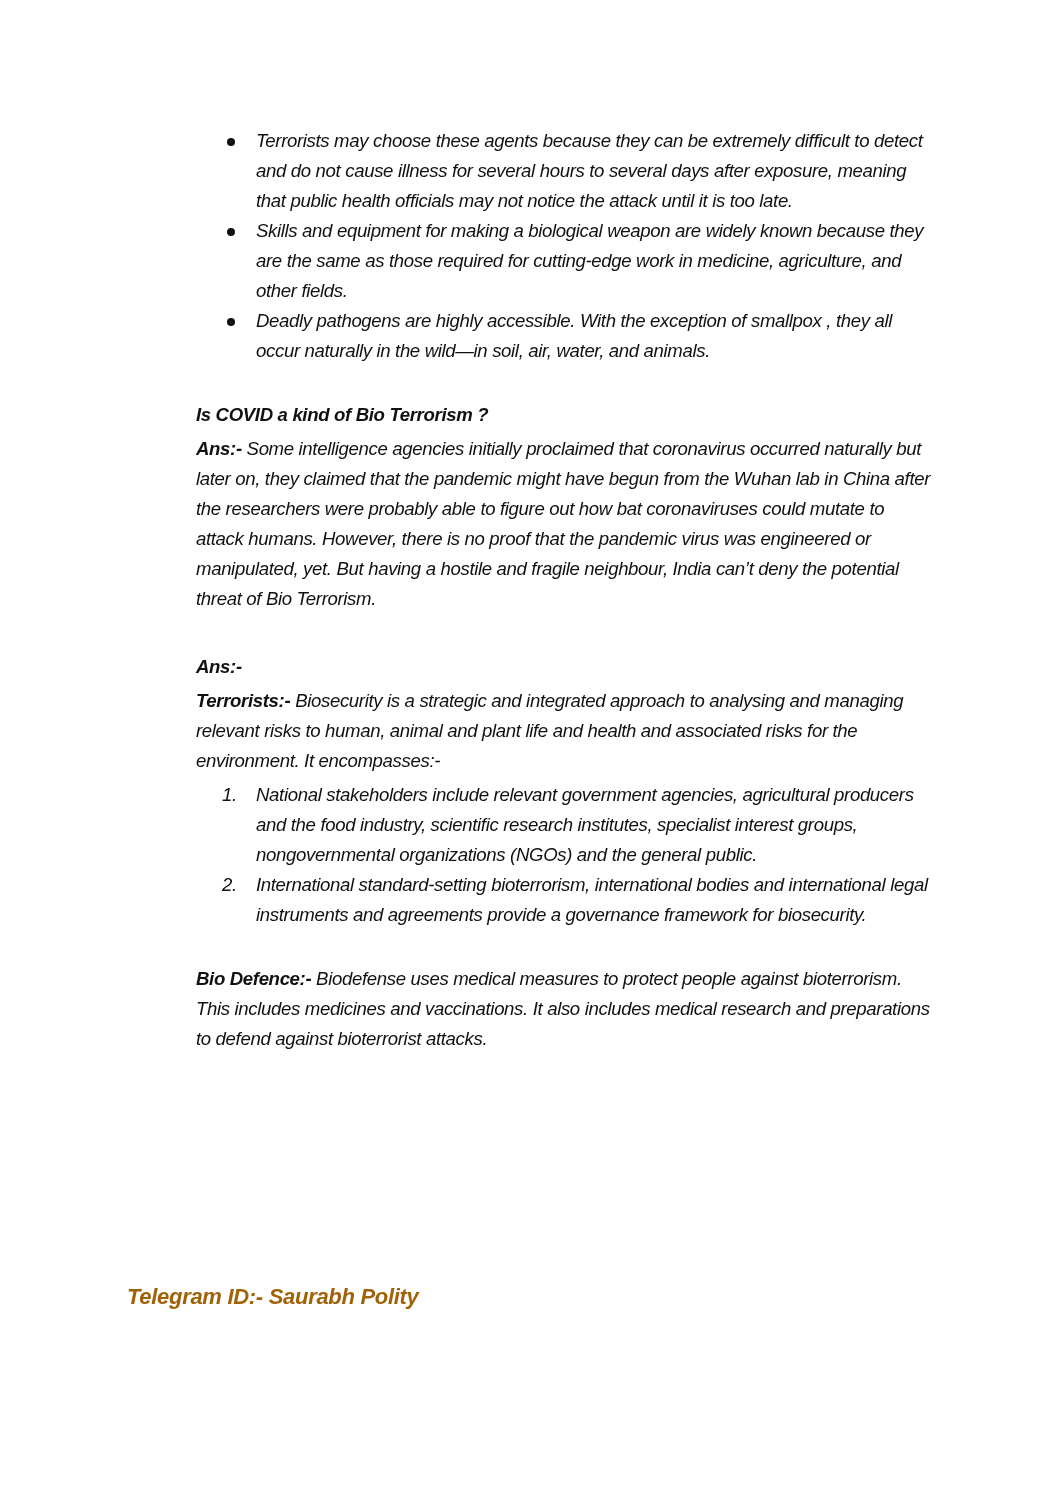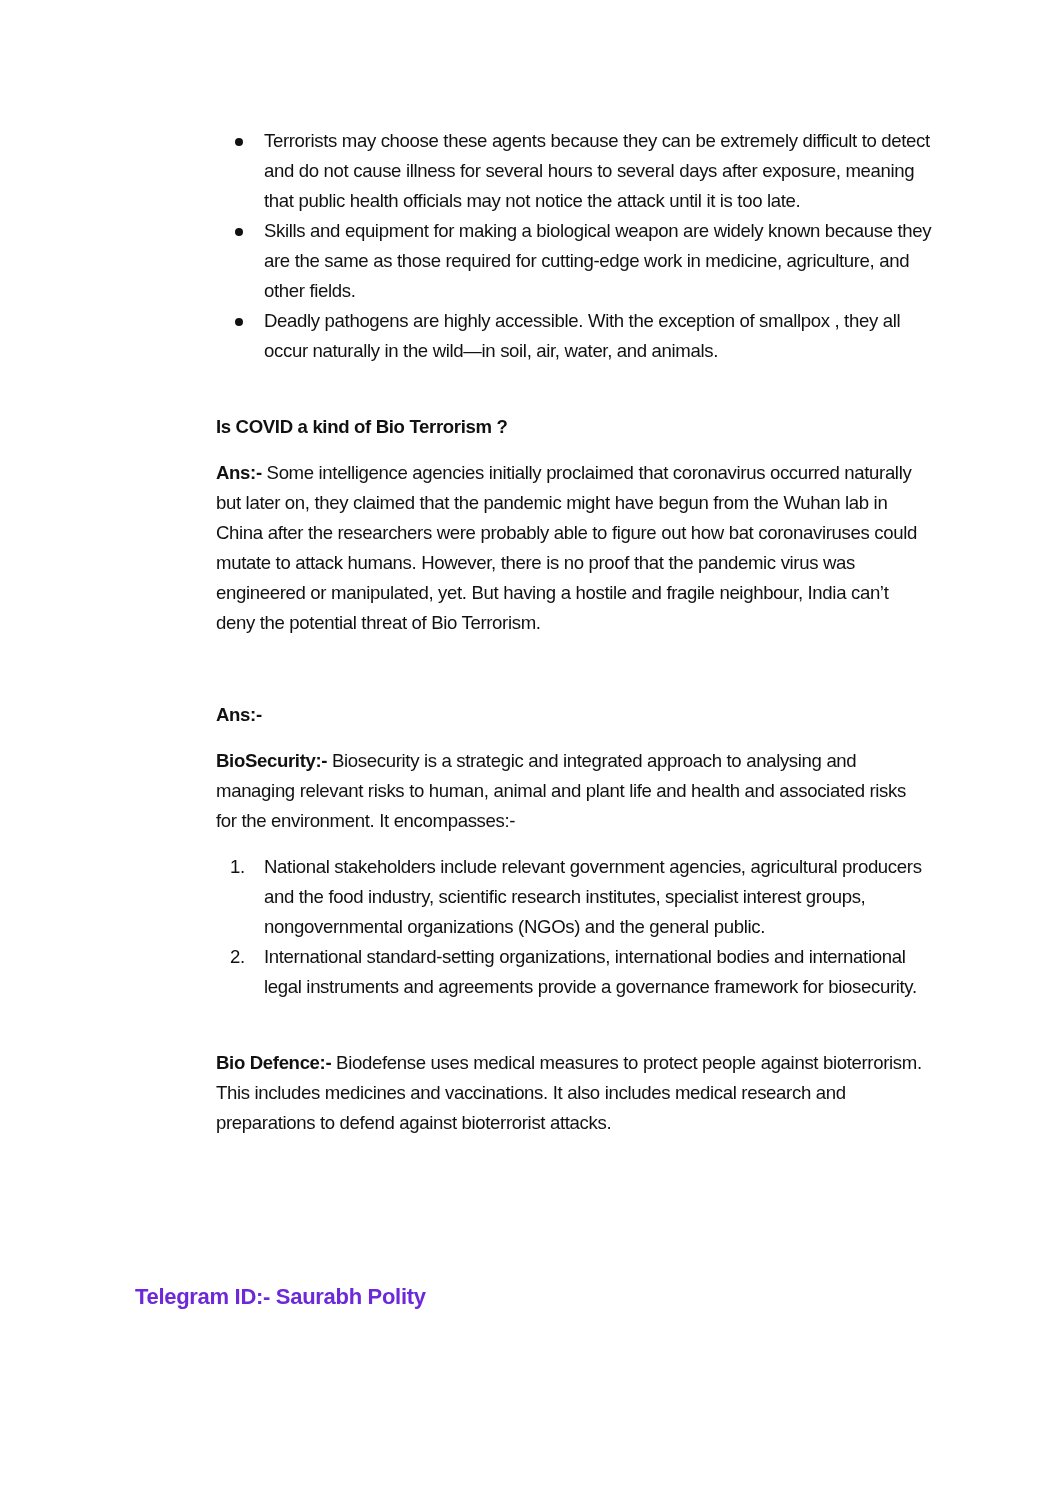--- a/index.html
+++ b/index.html
@@ -1,26 +1,26 @@
 <!DOCTYPE html>
 <html><head>
   <meta charset="utf-8">
   <style>
     html, body { margin: 0; padding: 0; background: #ffffff; }
     body {
       width: 1059px; height: 1498px; position: relative; overflow: hidden;
       font-family: "Liberation Sans", "DejaVu Sans", sans-serif;
       color: #111111;
     }
-    .page { position: absolute; left: 8px; top: 0; width: 976px; height: 1498px; }
+    .page { position: absolute; left: 0; top: 0; width: 976px; height: 1498px; font-style: italic; }
     .content {
       position: absolute; left: 192px; top: 126px; width: 745px;
       font-size: 18.6px; line-height: 30px; letter-spacing: -0.35px;
     }
-    .content p { margin: 16px; }
+    .content p { margin: 4px; }
     .bullets { list-style: none; margin: 0; padding: 0; }
     .bullets li { position: relative; padding-left: 64px; }
     .bullets li .dot {
       position: absolute; left: 35px; top: 12px; width: 8px; height: 8px;
       border-radius: 50%; background: #111111;
     }
     .numbered { list-style: none; margin: 0; padding: 0; }
     .numbered li { position: relative; padding-left: 64px; }
     .numbered li .num { position: absolute; left: 30px; top: 0; }
     .gap { height: 30px; }
@@ -53,32 +53,32 @@
     </ul>
 
     <div class="gap"></div>
 
     <p class="bold">Is COVID a kind of Bio Terrorism ?</p>
     <p><b>Ans:-</b><span> Some intelligence agencies initially proclaimed that coronavirus occurred naturally but later on, they claimed that the pandemic might have begun from the Wuhan lab in China after the researchers were probably able to figure out how bat coronaviruses could mutate to attack humans. However, there is no proof that the pandemic virus was engineered or manipulated, yet. But having a hostile and fragile neighbour, India can’t deny the potential threat of Bio Terrorism.</span></p>
 
     <div class="gap"></div>
 
     <p class="bold">Ans:-</p>
-    <p><b>BioSecurity:-</b><span> Biosecurity is a strategic and integrated approach to analysing and managing relevant risks to human, animal and plant life and health and associated risks for the environment. It encompasses:-</span></p>
+    <p><b>Terrorists:-</b><span> Biosecurity is a strategic and integrated approach to analysing and managing relevant risks to human, animal and plant life and health and associated risks for the environment. It encompasses:-</span></p>
 
     <ol class="numbered">
       <li>
         <span class="num">1.</span>
         <span>National stakeholders include relevant government agencies, agricultural producers and the food industry, scientific research institutes, specialist interest groups, nongovernmental organizations (NGOs) and the general public.</span>
       </li>
       <li>
         <span class="num">2.</span>
-        <span>International standard-setting organizations, international bodies and international legal instruments and agreements provide a governance framework for biosecurity.</span>
+        <span>International standard-setting bioterrorism, international bodies and international legal instruments and agreements provide a governance framework for biosecurity.</span>
       </li>
     </ol>
 
     <div class="gap"></div>
 
     <p><b>Bio Defence:-</b><span> Biodefense uses medical measures to protect people against bioterrorism. This includes medicines and vaccinations. It also includes medical research and preparations to defend against bioterrorist attacks.</span></p>
   </div>
 
-  <div class="telegram" style="color: #6d28d9;">Telegram ID:- Saurabh Polity</div>
+  <div class="telegram" style="color: #a16207;">Telegram ID:- Saurabh Polity</div>
 </div>
 
 </body></html>

